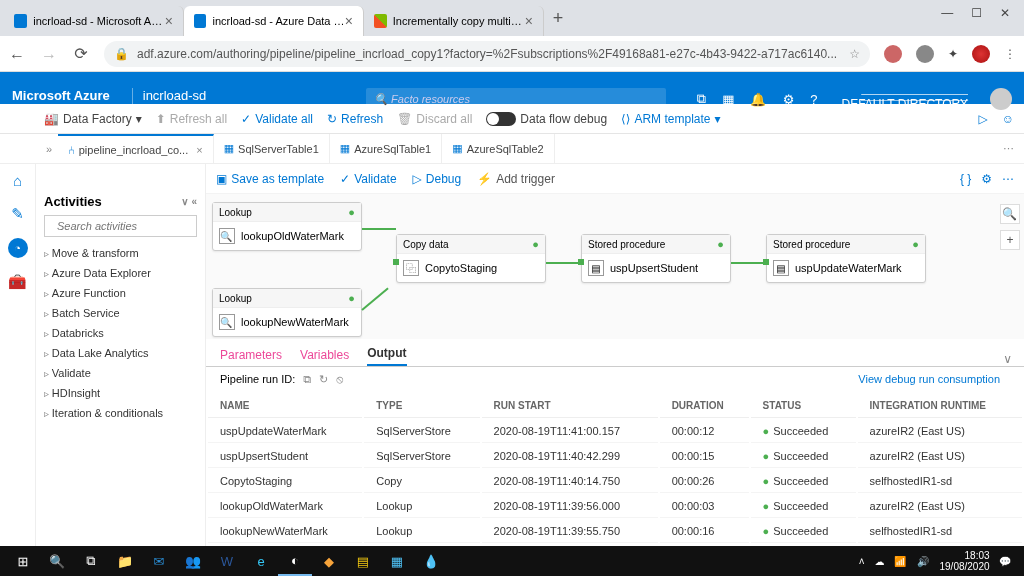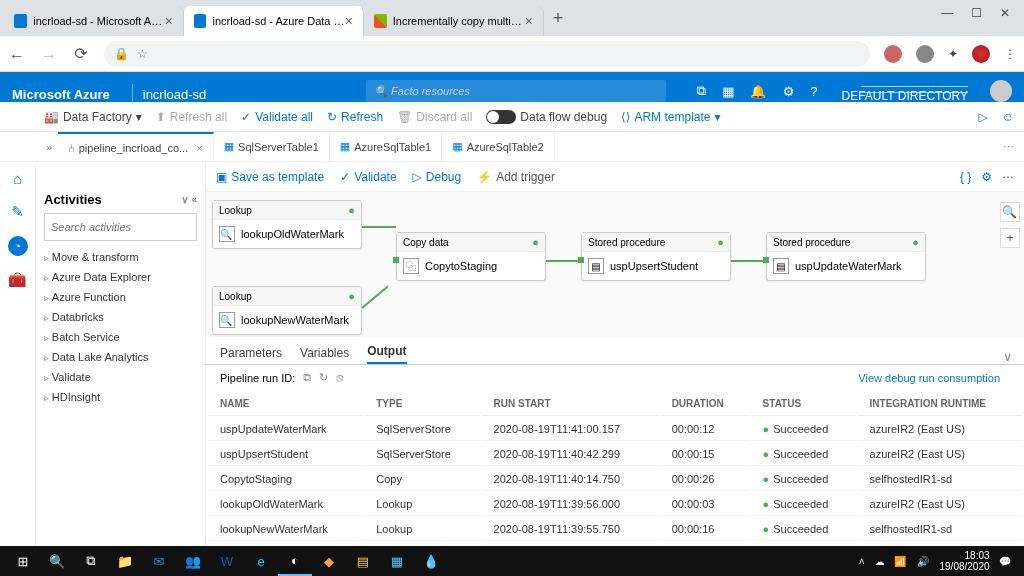--- a/index.html
+++ b/index.html
@@ -14,21 +14,21 @@
 .tab .close { margin-left: auto; color: #666; font-size: 14px; }
 .tab-add { width: 28px; text-align: center; font-size: 18px; color: #555; }
 
 .browser-bar { background: #fff; height: 36px; display: flex; align-items: center; padding: 0 8px; gap: 14px; border-bottom: 1px solid #ddd; }
 .nav-btn { color: #555; font-size: 16px; width: 18px; text-align: center; }
 .url-bar { flex: 1; display: flex; align-items: center; background: #f1f3f4; border-radius: 14px; height: 26px; padding: 0 10px; font-size: 12px; color: #555; }
 .url-bar .lock { margin-right: 8px; color: #555; }
 .ext-icon { width: 18px; height: 18px; border-radius: 50%; background: #888; }
 
 
-.azure-header { background: #0078d4; color: #fff; height: 30px; display: flex; align-items: flex-end; padding: 0 12px; font-size: 13px; }
+.azure-header { background: #0078d4; color: #fff; height: 30px; display: flex; align-items: flex-start; padding: 16px 12px; font-size: 13px; }
 .azure-brand { font-weight: 600; margin-right: 12px; }
 .azure-sep { width: 1px; height: 18px; background: rgba(255,255,255,0.4); margin: 0 10px; }
 .azure-search { margin-left: 160px; background: rgba(255,255,255,0.15); height: 22px; width: 300px; display: flex; align-items: center; padding: 0 8px; border-radius: 2px; color: #cce; font-style: italic; font-size: 11px; }
 .azure-icons { margin-left: auto; display: flex; gap: 16px; align-items: center; }
 .azure-icons span { font-size: 13px; }
 .azure-user { text-align: right; font-size: 12px; line-height: 10px; margin-left: 8px; }
 .avatar { width: 22px; height: 22px; border-radius: 50%; background: #ccc; margin-left: 6px; }
 
 
 .adf-toolbar { background: #fff; height: 30px; border-bottom: 1px solid #e5e5e5; display: flex; align-items: center; padding: 0 10px 0 44px; gap: 14px; font-size: 12px; color: #444; }
@@ -40,21 +40,21 @@
 .main { display: flex; height: calc(100% - 36px - 36px - 30px - 30px - 30px); }
 .left-rail { width: 36px; background: #fff; border-right: 1px solid #eee; display: flex; flex-direction: column; align-items: center; padding-top: 6px; gap: 14px; }
 .rail-icon { width: 20px; height: 20px; display:flex; align-items:center; justify-content:center; font-size:15px; }
 .rail-icon.home { color:#0078d4; }
 .rail-icon.pencil { color:#0078d4; }
 .rail-icon.monitor { background:#0078d4; border-radius:50%; color:#fff; font-size:11px; }
 .rail-icon.toolbox { color:#0078d4; }
 
 .activities { width: 170px; border-right: 1px solid #eee; padding: 6px 8px; }
 .activities h4 { font-size: 13px; font-weight: 600; margin-bottom: 6px; display:flex; justify-content:space-between; align-items:center;margin-top:24px; }
-.search-act { width: 100%; border: 1px solid #ccc; height: 28px; padding: 0 6px; font-size: 11px; font-style: italic; color: #888; margin-bottom: 6px; }
+.search-act { width: 100%; border: 1px solid #ccc; height: 22px; padding: 0 12px; font-size: 11px; font-style: italic; color: #888; margin-bottom: 6px; }
 .act-item { font-size: 11px; padding: 4px 0; color: #333; }
 .act-item::before { content:'▹ '; color:#888; font-size:10px; }
 
 .canvas-area { flex: 1; display: flex; flex-direction: column; }
 .tabs-row { height: 30px; border-bottom: 1px solid #eee; display: flex; align-items: center; padding-left: 4px; font-size: 11px; }
 .doc-tab { padding: 0 10px; height: 100%; display: flex; align-items: center; gap: 4px; border-right: 1px solid #eee; color: #444; }
 .doc-tab.active { border-top: 2px solid #0078d4; }
 .doc-tab .ico { color: #0078d4; }
 .tabs-more { margin-left: auto; margin-right: 10px; color: #888; }
 
@@ -68,25 +68,25 @@
 .pnode .ok { color: #4caf50; font-size: 11px; }
 .pnode .body { padding: 6px; font-size: 11px; display:flex; gap:6px; align-items:center; }
 .pnode .body .bicon { width:16px; height:16px; border:1px solid #999; display:inline-flex; align-items:center; justify-content:center; font-size:10px; }
 .connector { position:absolute; background:#4caf50; height:2px; }
 .dot { position:absolute; width:6px; height:6px; background:#4caf50; }
 .canvas-side { position:absolute; right: 4px; top: 10px; display:flex; flex-direction:column; gap:6px; }
 .canvas-side div { width:20px; height:20px; background:#fff; border:1px solid #ddd; display:flex; align-items:center; justify-content:center; font-size:12px; color:#555; }
 
 
 .debug-tabs { height: 28px; display: flex; align-items: end; border-bottom: 1px solid #ccc; padding-left: 14px; gap: 18px; font-size: 12px; }
-.debug-tabs .dtab { padding-bottom: 4px; color: #404040; cursor:pointer; }
+.debug-tabs .dtab { padding-bottom: 4px; color: #ec4899; cursor:pointer; }
 .debug-tabs .dtab.active { color: #333; border-bottom: 2px solid #0078d4; font-weight:600; }
 .debug-tabs .chev { margin-left:auto; margin-right:12px; color:#888; }
 
-.run-info { padding: 6px 14px; font-size: 11px; display:flex; align-items:center; gap:8px; }
+.run-info { padding: 6px 14px; font-size: 11px; display:flex; gap:8px; }
 .run-info .id { color: #666; }
 .run-link { margin-left: auto; color: #0078d4; font-size: 11px; margin-right: 10px; }
 
 .run-table { width: 100%; font-size: 11px; }
 .run-table th { text-align: left; padding: 6px 12px; color: #666; font-weight: 600; font-size: 10px; border-bottom: 1px solid #eee; }
 .run-table td { padding: 5px 12px; border-bottom: 1px solid #f4f4f4; color: #333; }
 .status-ok { color: #4caf50; margin-right: 4px; }
 
 
 .taskbar { position:absolute; bottom:0; left:0; right:0; height:30px; background:#111; display:flex; align-items:center; padding:0 6px; }
@@ -126,20 +126,21 @@
   </div>
   <div class="tab-add">+</div>
 </div>
 
 <div class="browser-bar">
   <span class="nav-btn">←</span>
   <span class="nav-btn" style="color:#bbb">→</span>
   <span class="nav-btn">⟳</span>
   <div class="url-bar">
     <span class="lock">🔒</span>
+    <span class="ellipsis" style="flex:1">adf.azure.com/authoring/pipeline/pipeline_incrload_copy1?factory=%2Fsubscriptions%2F49168a81-e27c-4b43-9422-a717ac6140...</span>
     <span style="color:#888">☆</span>
   </div>
   <span class="ext-icon" style="background:#c66"></span>
   <span class="ext-icon" style="background:#888"></span>
   <span style="color:#444">✦</span>
   <span class="ext-icon" style="background:radial-gradient(#d33,#a11)"></span>
   <span style="color:#555">⋮</span>
 </div>
 
 <div class="azure-header">
@@ -213,25 +214,26 @@
 
   <div class="activities">
     <h4>
         <span>Activities</span>
         <span style="font-size:10px;color:#888">∨ «</span>
       </h4>
     <input class="search-act" placeholder="Search activities" style="">
     <div class="act-item">Move &amp; transform</div>
     <div class="act-item">Azure Data Explorer</div>
     <div class="act-item">Azure Function</div>
+    <div class="act-item">Batch Service</div>
     <div class="act-item">Databricks</div>
-    <div class="act-item">Batch Service</div>
     <div class="act-item">Data Lake Analytics</div>
     <div class="act-item">Validate</div>
     <div class="act-item">HDInsight</div>
+    <div class="act-item">Iteration &amp; conditionals</div>
   </div>
 
   <div class="canvas-area">
     <div class="canvas-toolbar">
       <div class="item" style="color:#0078d4">▣ <span>Save as template</span></div>
       <div class="item" style="color:#0078d4">✓ <span>Validate</span></div>
       <div class="item" style="color:#0078d4">▷ <span>Debug</span></div>
       <div class="item">⚡ <span>Add trigger</span></div>
       <div class="right">
         <span>{ }</span>

